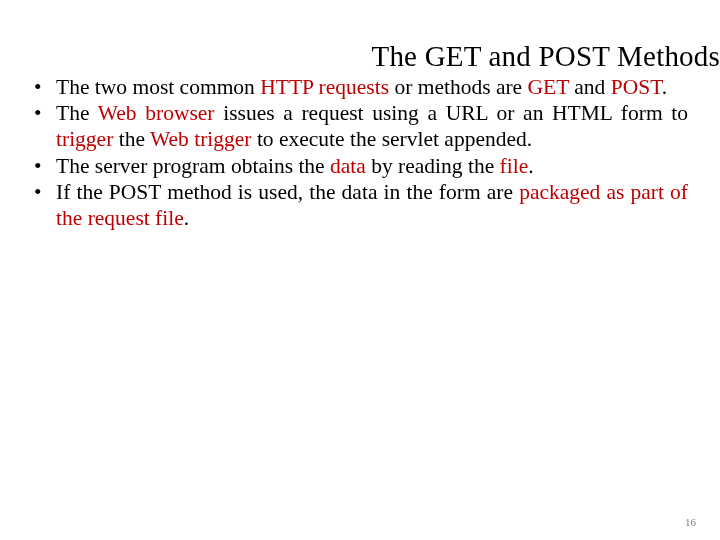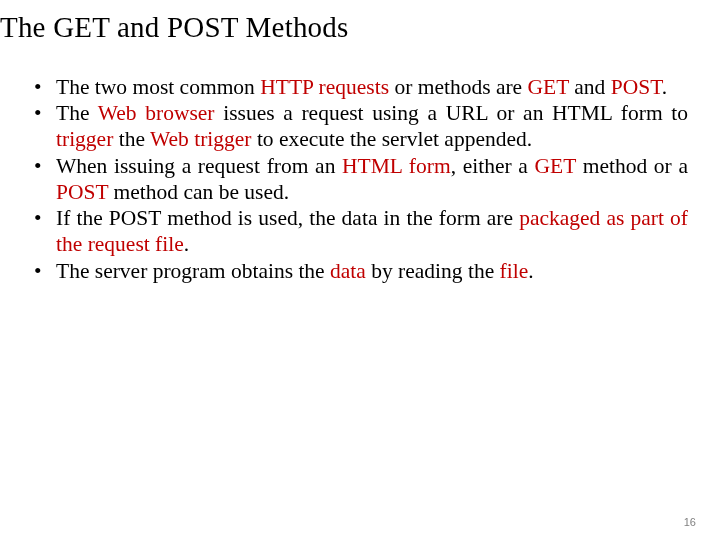--- a/index.html
+++ b/index.html
@@ -14,25 +14,25 @@
     color: #000000;
     overflow: hidden;
   }
   .slide {
     position: relative;
     width: 720px;
     height: 540px;
     box-sizing: border-box;
   }
   .slide-title {
-    text-align: left;
+    text-align: right;
     font-size: 29px;
     line-height: 1.1;
     margin: 0;
-    padding-top: 12px;
+    padding-top: 41px;
     font-weight: normal;
     letter-spacing: 0.2px;
     color: #000000;
   }
   .body-area {
     position: absolute;
     top: 74px;
     left: 16px;
     right: 32px;
   }
@@ -65,45 +65,42 @@
   
   li > span.para {
     display: block;
   }
   .page-number {
     position: absolute;
     right: 24px;
     bottom: 12px;
     font-size: 11px;
     color: #808080;
-    font-family: Liberation Sans, sans-serif;
+    font-family: Liberation Serif, serif;
   }
 </style>
 </head>
 <body>
 
 <div class="slide">
 
   <h1 class="slide-title">The GET and POST Methods</h1>
 
   <div class="body-area">
     <ul class="bullets" id="bullet-list">
         <li>
           <span class="para"><span>The  two  most  common  </span><span class="red">HTTP  requests</span><span>  or  methods  are </span><span class="red">GET</span><span> and </span><span class="red">POST</span><span>.</span></span>
         </li>
         <li>
           <span class="para"><span>The  </span><span class="red">Web  browser</span><span>  issues  a  request  using  a  URL  or  an  HTML  form  to  </span><span class="red">trigger</span><span>  the  </span><span class="red">Web  trigger</span><span>  to  execute  the  servlet appended.</span></span>
         </li>
         <li>
-          <span class="para"><span>When issuing a request from an </span><span class="red">HTML form</span><span>, either a </span><span class="red">GET</span><span> method or a </span><span class="red">POST</span><span> method can be used.</span></span>
+          <span class="para"><span>The server program obtains the </span><span class="red">data</span><span> by reading the </span><span class="red">file</span><span>.</span></span>
         </li>
         <li>
           <span class="para"><span>If  the  POST  method  is  used,  the  data  in  the  form  are  </span><span class="red">packaged as part of the request file</span><span>.</span></span>
-        </li>
-        <li>
-          <span class="para"><span>The server program obtains the </span><span class="red">data</span><span> by reading the </span><span class="red">file</span><span>.</span></span>
         </li>
       </ul>
   </div>
 
   <div class="page-number">16</div>
 
 </div>
 
 </body></html>

